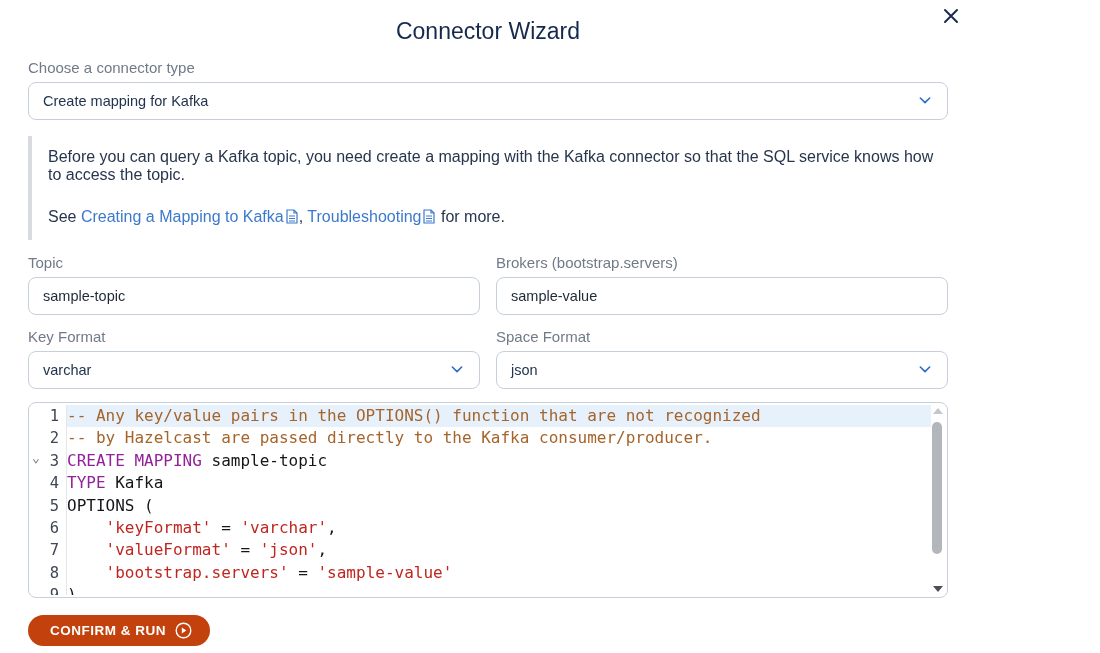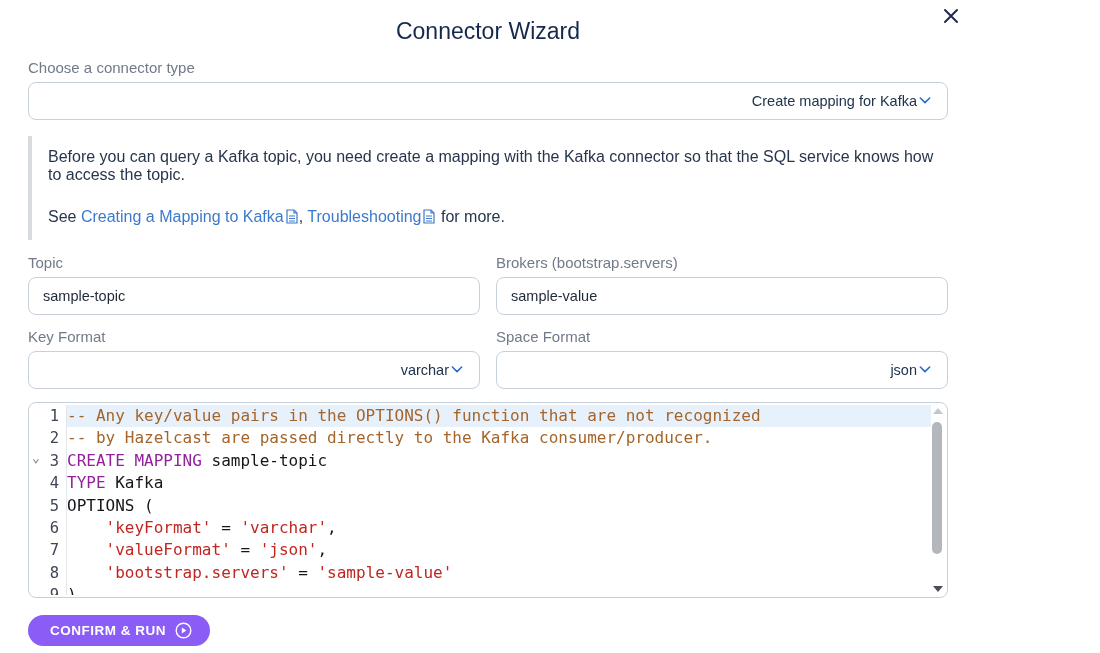--- a/index.html
+++ b/index.html
@@ -10,21 +10,21 @@
 
   .title { text-align:center; font-size:23px; font-weight:400; color:#16294d; margin-top:4px; margin-bottom:14px; }
 
   .field-label { font-size:15px; color:#717a88; margin-bottom:6px; }
 
   .select-box, .text-input {
     width:100%; height:38px; border:1px solid #c7d0da; border-radius:8px;
     background:#fff; display:flex; align-items:center; padding:0 14px;
     font-size:14.5px; color:#22344e; position:relative;
   }
-  .select-box { cursor:pointer; justify-content:flex-end; }
+  .select-box { cursor:pointer; justify-content:space-between; }
   .text-input { font-family:"Liberation Sans", sans-serif; outline:none; display:block; line-height:36px; color:#1f2937; }
   .chev { flex:none; }
 
   .info-box { border-left:4px solid #d8dce1; padding:12px 0 12px 16px; margin:16px 0 14px 0; }
   .info-box p { font-size:16px; color:#27354d; }
   .info-box .p1 { margin-bottom:24px; }
   .doc-link { color:#3c79cc; text-decoration:none; cursor:pointer; }
   .doc-icon { vertical-align:-2px; margin-left:1px; }
 
   .grid2 { display:grid; grid-template-columns:1fr 1fr; column-gap:16px; margin-bottom:13px; }
@@ -47,21 +47,21 @@
 
   .editor-hint { position:absolute; right:24px; bottom:13px; font-family:"Liberation Sans",sans-serif; font-size:13.5px; color:#8a92a0; }
 
   .vscrollbar { position:absolute; top:3px; right:3px; bottom:3px; width:13px; }
   .sb-up { position:absolute; top:2px; left:2px; width:0; height:0; border-left:5px solid transparent; border-right:5px solid transparent; border-bottom:6px solid #c3c7cd; }
   .sb-thumb { position:absolute; top:16px; left:1px; width:10px; height:132px; background:#b3b6bb; border-radius:5px; }
   .sb-down { position:absolute; bottom:2px; left:2px; width:0; height:0; border-left:5px solid transparent; border-right:5px solid transparent; border-top:6px solid #4a4f57; }
 
   .confirm-btn {
     margin-top:17px; display:inline-flex; align-items:center; gap:9px;
-    background:#8b5cf6; color:#fff; border:none; border-radius:17px;
+    background:#c2410c; color:#fff; border:none; border-radius:17px;
     height:31px; padding:0 18px 0 22px; font-size:13.5px; font-weight:700;
     letter-spacing:0.5px; cursor:pointer; font-family:"Liberation Sans",sans-serif;
   }
 </style>
 </head>
 <body>
 
 <div class="dialog">
 
   <button class="close-btn" aria-label="close">

